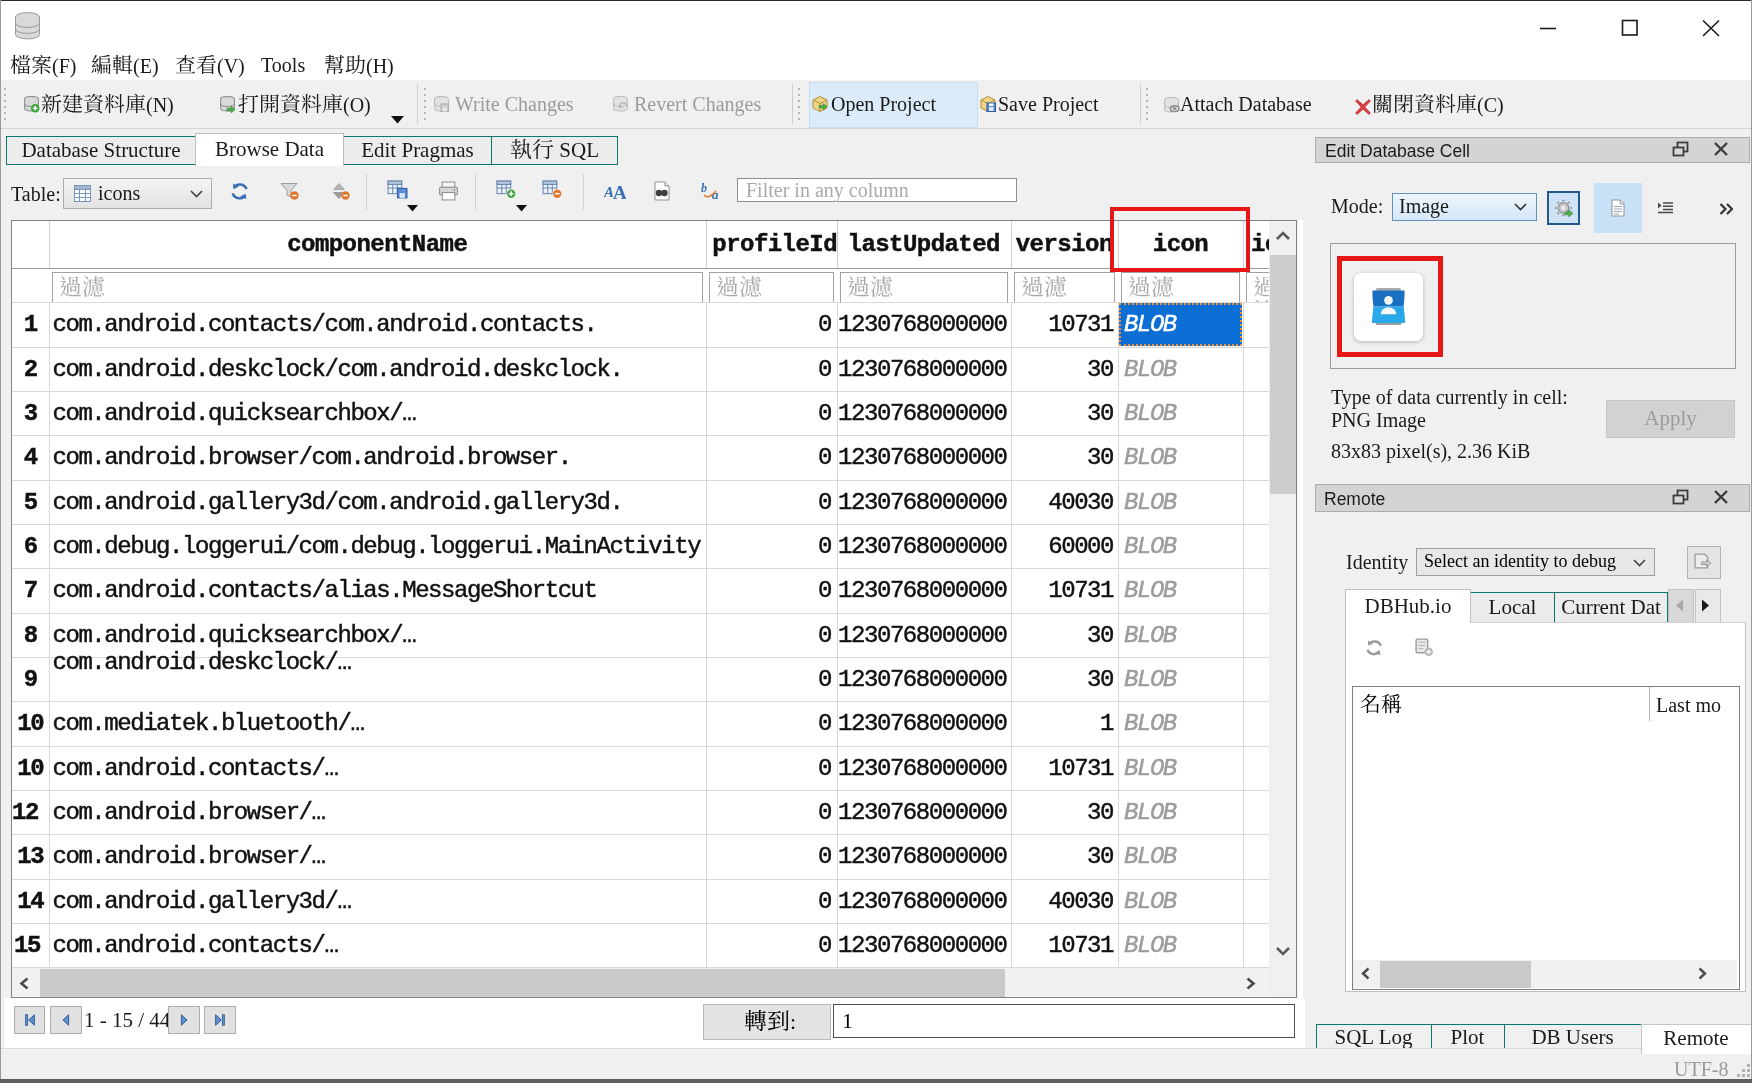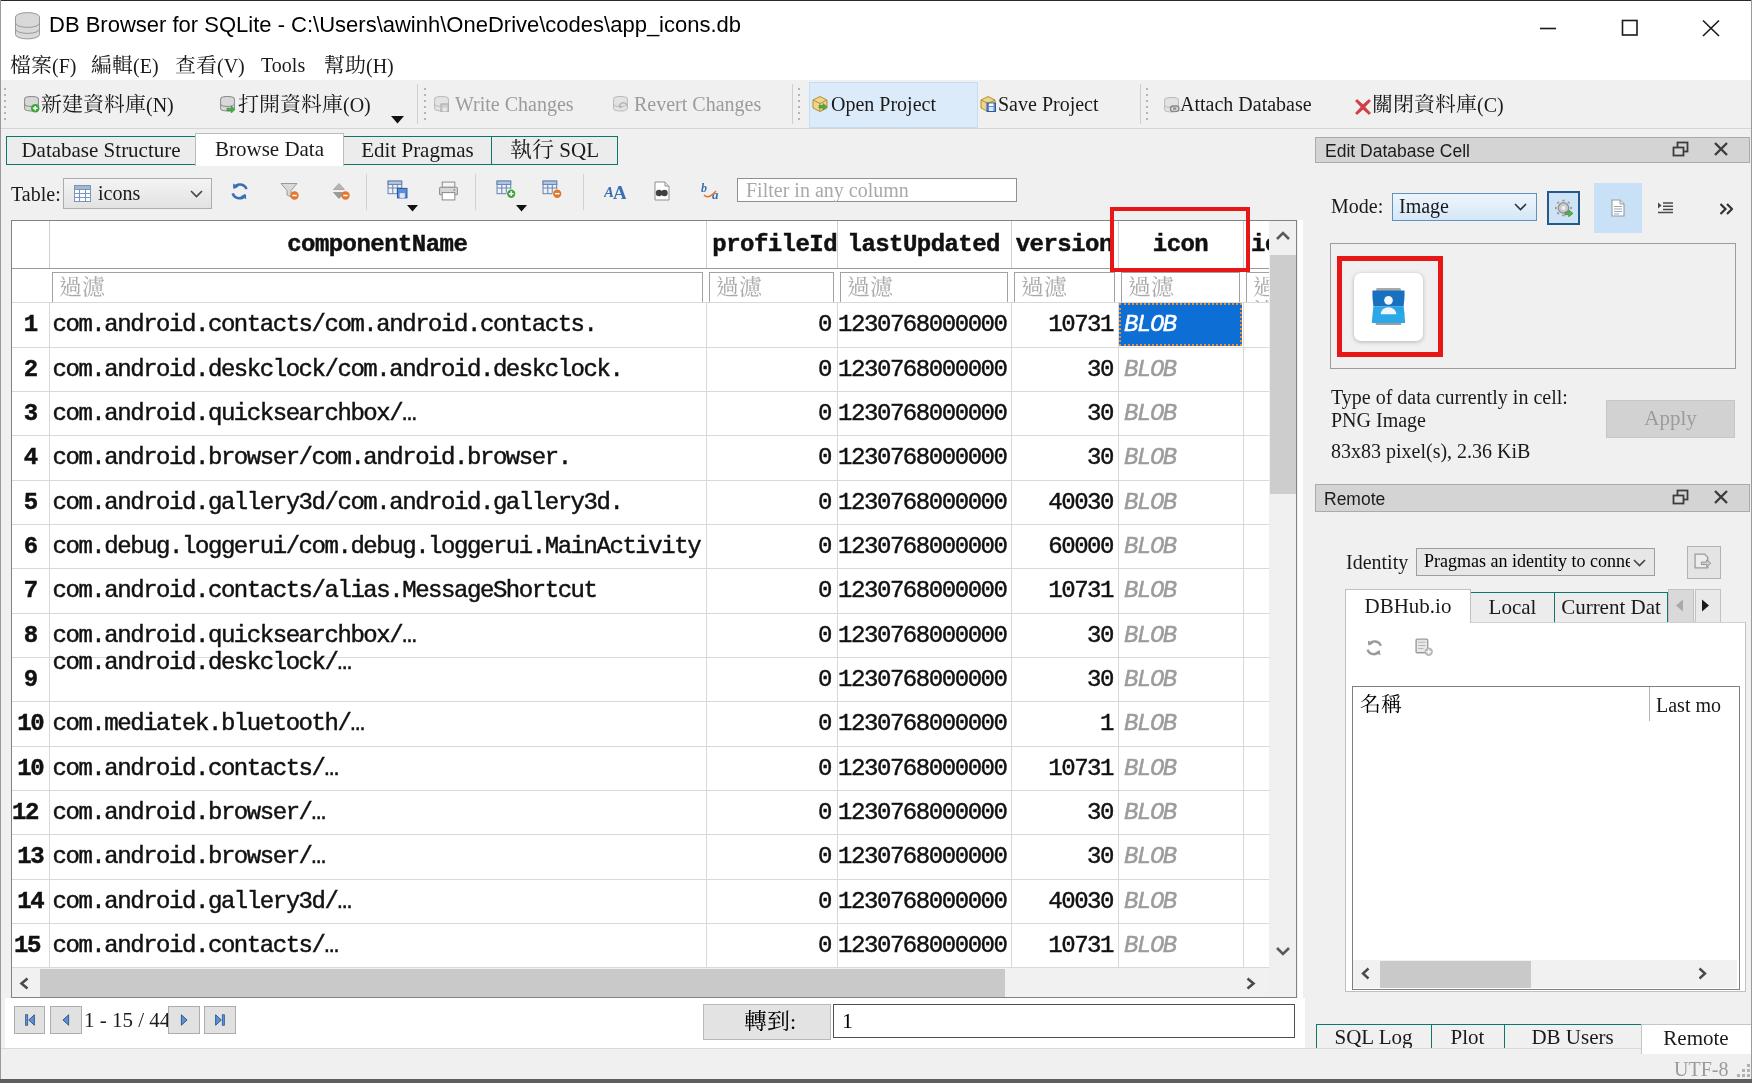--- a/index.html
+++ b/index.html
@@ -57,21 +57,20 @@
       <path id="g24" d="M889 115 816 48C720 83 526 129 370 150L373 165C544 162 742 134 849 114C866 122 881 122 889 115ZM900 178 810 138C784 221 748 307 715 362L730 372C779 327 827 260 862 193C883 196 895 188 900 178ZM561 160 550 167C577 198 609 253 615 294C672 340 731 223 561 160ZM412 187 400 194C428 229 459 287 463 333C519 382 580 264 412 187ZM347 295 306 352H265V140C302 129 336 119 364 109C387 118 404 117 413 108L333 43C271 82 148 138 49 168L55 185C103 178 154 168 202 156V352H43L51 382H184C155 520 104 660 29 767L43 781C110 710 163 629 202 539V959H213C244 959 265 943 265 937V456C300 502 334 561 343 607C399 653 447 530 265 425V382H395C409 382 418 377 420 366C394 335 347 295 347 295ZM604 538H486V423H604ZM665 538V423H790V538ZM604 568V696H486V568ZM665 568H790V696H665ZM486 937V726H790V857C790 871 786 877 770 877C752 877 667 870 667 870V885C705 890 726 898 740 908C752 918 756 935 758 953C843 945 852 914 852 865V726H945C958 726 967 721 970 710C947 680 903 637 903 637L866 696H852V436C873 432 890 424 897 416L813 353L781 393H665V346C687 343 695 334 697 321L604 311V393H491L424 361V696H316L324 726H424V960H435C462 960 486 944 486 937Z"></path>
     </defs>
   </svg>
 
 <div class="abs titlebar">
 <svg class="abs" style="left:14px;top:11px" width="27" height="28" viewBox="0 0 27 28">
  <ellipse cx="13.5" cy="5" rx="12" ry="4.4" fill="#d9d9d9" stroke="#9a9a9a"></ellipse>
  <path d="M1.5 5 v17.5 a12 4.4 0 0 0 24 0 V5" fill="#d9d9d9" stroke="#9a9a9a"></path>
  <path d="M1.5 11 a12 4.4 0 0 0 24 0 M1.5 17 a12 4.4 0 0 0 24 0" fill="none" stroke="#9a9a9a"></path>
 </svg>
-<div class="abs sans" style="left:49px;top:11px;font-size:22px;color:#000">DB Browser for SQLite - C:\Users\awinh\OneDrive\codes\app_icons.db</div>
 <svg class="abs" style="left:1534px;top:18px" width="200" height="18" viewBox="0 0 200 18">
  <path d="M6 9.5 H22" stroke="#1a1a1a" stroke-width="1.6" fill="none"></path>
  <rect x="88.5" y="1.5" width="14.5" height="14.5" fill="none" stroke="#1a1a1a" stroke-width="1.6"></rect>
  <path d="M169 1.5 L185 17 M185 1.5 L169 17" stroke="#1a1a1a" stroke-width="1.6" fill="none"></path>
 </svg>
 </div>
 
 <div class="abs menubar">
 <div class="menuitem" style="left:10px"><svg class="k" style="width:21px;height:21px;vertical-align:-2.5px" viewBox="0 0 1000 1000">
         <use href="#g0"></use>
@@ -573,21 +572,21 @@
   </div>
 <svg class="abs" style="left:1672px;top:489px" width="17" height="16" viewBox="0 0 17 16">
     <rect x="5.5" y="1.5" width="10" height="9" fill="none" stroke="#3c3c3c" stroke-width="1.8"></rect>
     <rect x="1.5" y="6.5" width="10" height="8" fill="#d8d8d8" stroke="#3c3c3c" stroke-width="1.8"></rect>
   </svg>
 <svg class="abs" style="left:1713px;top:489px" width="16" height="16" viewBox="0 0 16 16">
     <path d="M2 2 L14 14 M14 2 L2 14" stroke="#3c3c3c" stroke-width="2.4"></path>
   </svg>
 <div class="abs serif20" style="left:1346px;top:551px">Identity</div>
 <div class="abs" style="left:1416px;top:548px;width:237px;height:26px;background:#e7e7e7;border:1px solid #9e9e9e;overflow:hidden">
-    <span style="position:absolute;left:7px;top:2px;font-size:18px;white-space:nowrap;width:206px;overflow:hidden;display:inline-block">Pragmas an identity to conne</span>
+    <span style="position:absolute;left:7px;top:2px;font-size:18px;white-space:nowrap;width:206px;overflow:hidden;display:inline-block">Select an identity to debug</span>
   </div>
 <svg class="abs" style="left:1633px;top:559px" width="13" height="8" viewBox="0 0 13 8">
     <path d="M1 1 L6.5 6.5 L12 1" stroke="#444" stroke-width="1.6" fill="none"></path>
   </svg>
 <div class="abs" style="left:1687px;top:546px;width:32px;height:31px;background:#e4e4e4;border:1px solid #b2b2b2"></div>
 <svg class="abs" style="left:1694px;top:553px" width="19" height="17" viewBox="0 0 18 16">
     <path d="M1 1 h9 l3 3 v10 h-12 Z" fill="#ececec" stroke="#9a9a9a" stroke-width="1.2"></path>
     <path d="M7 8.5 h5 v-2 l4 3.2 -4 3.2 v-2 h-5 Z" fill="#cfcfcf" stroke="#8a8a8a" stroke-width="0.8"></path>
   </svg>
 <div class="tab tabact" style="left:1345px;top:589px;width:124px;height:33px;line-height:32px;border-color:#c0c0c0">DBHub.io</div>

